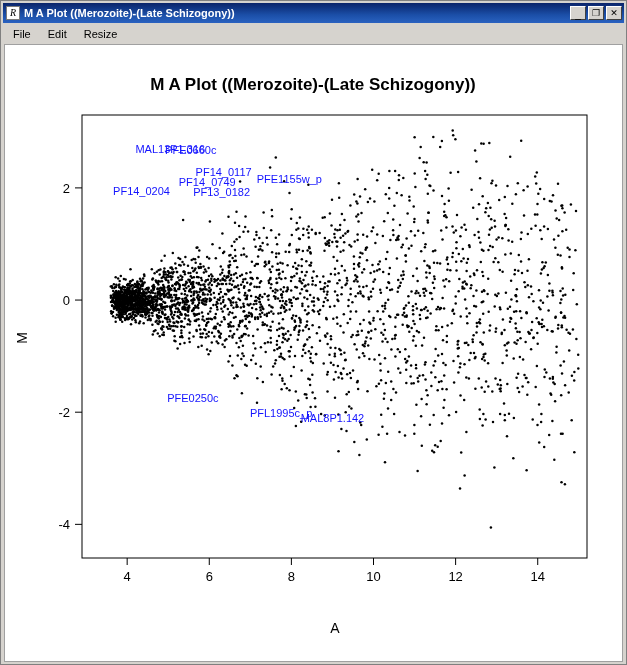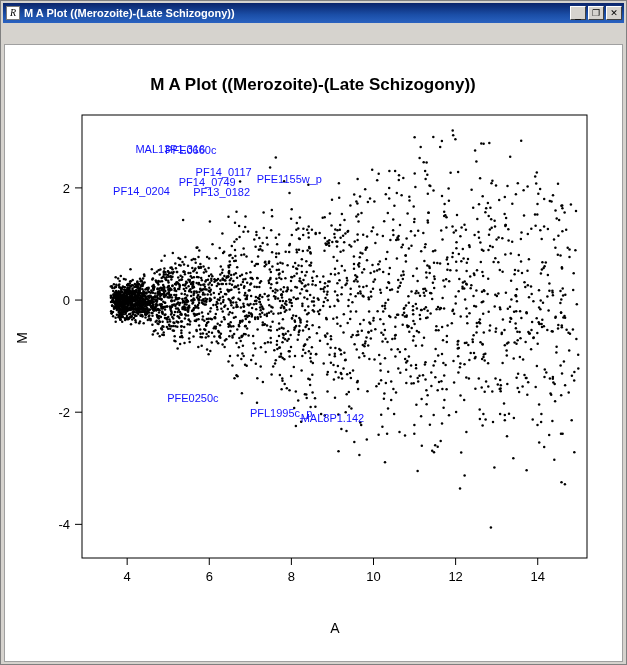--- a/index.html
+++ b/index.html
@@ -158,20 +158,25 @@
         </div>
       <div class="tb-btn max">
           <span class="glyph">❐</span>
         </div>
       <div class="tb-btn close">
           <span class="glyph">✕</span>
         </div>
     </div>
   </div>
 
+  <div id="menubar">
+    <div class="menu-item">File</div>
+    <div class="menu-item">Edit</div>
+    <div class="menu-item">Resize</div>
+  </div>
 
   <div id="plotpane">
     <svg id="plot-svg" width="617" height="616" viewBox="0 0 617 616" xmlns="http://www.w3.org/2000/svg">
       <text class="plot-title" id="svg-title" x="308" y="45" text-anchor="middle">M A Plot ((Merozoite)-(Late Schizogony))</text>
       <rect id="plot-frame" class="axis-line" x="77" y="70" width="505" height="443"></rect>
       <g id="points-group">
           <circle class="pt" cx="219.0" cy="272.3" r="1.25"></circle>
           <circle class="pt" cx="273.4" cy="268.6" r="1.25"></circle>
           <circle class="pt" cx="427.2" cy="254.1" r="1.25"></circle>
           <circle class="pt" cx="164.1" cy="279.8" r="1.25"></circle>

